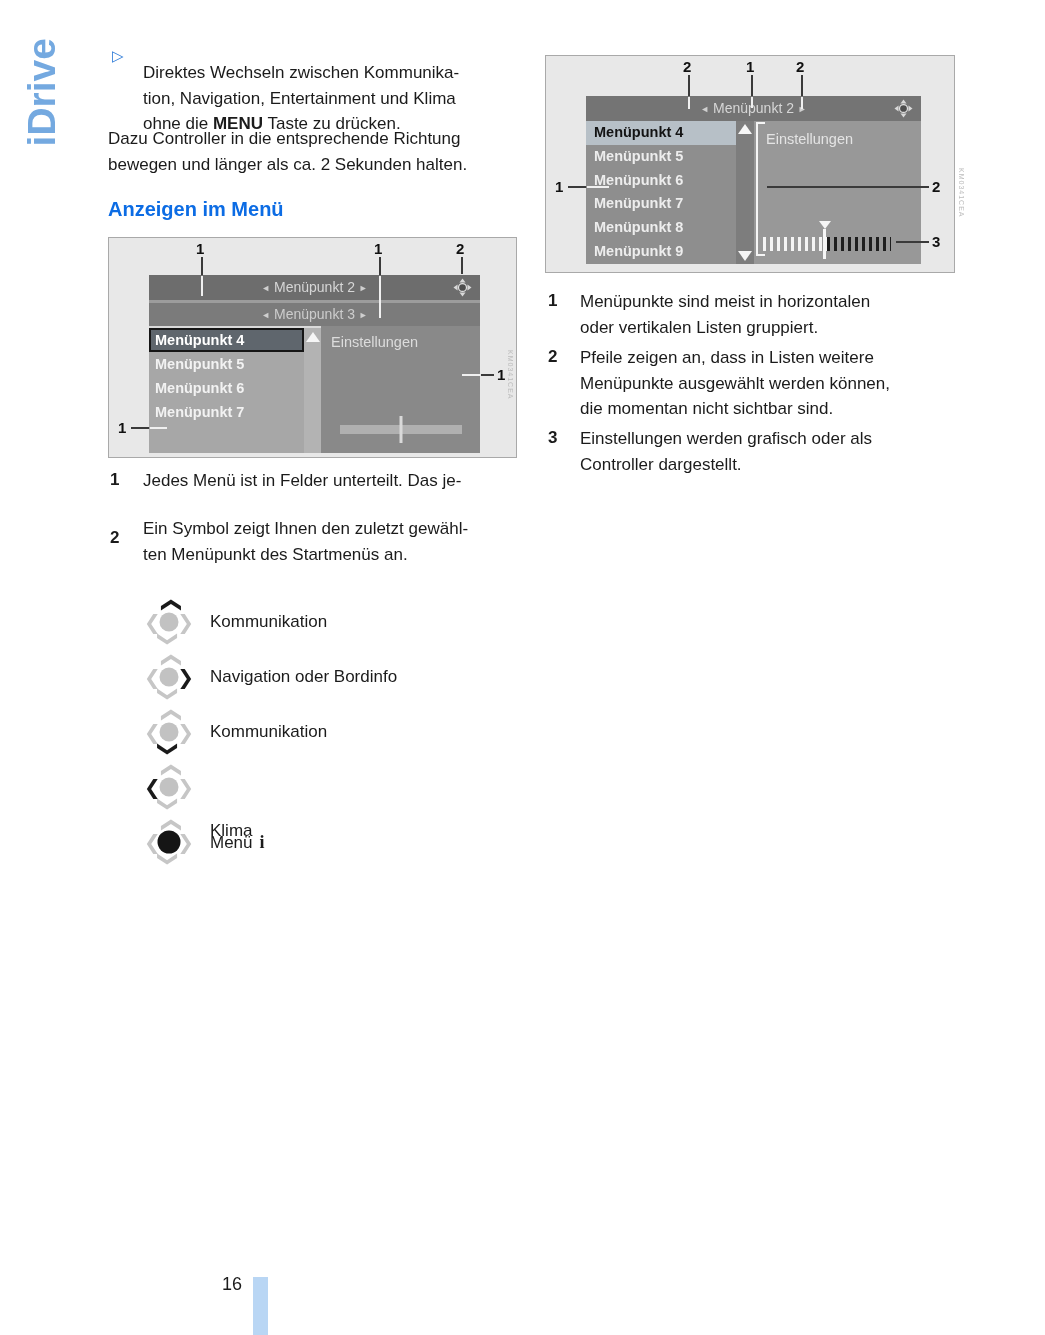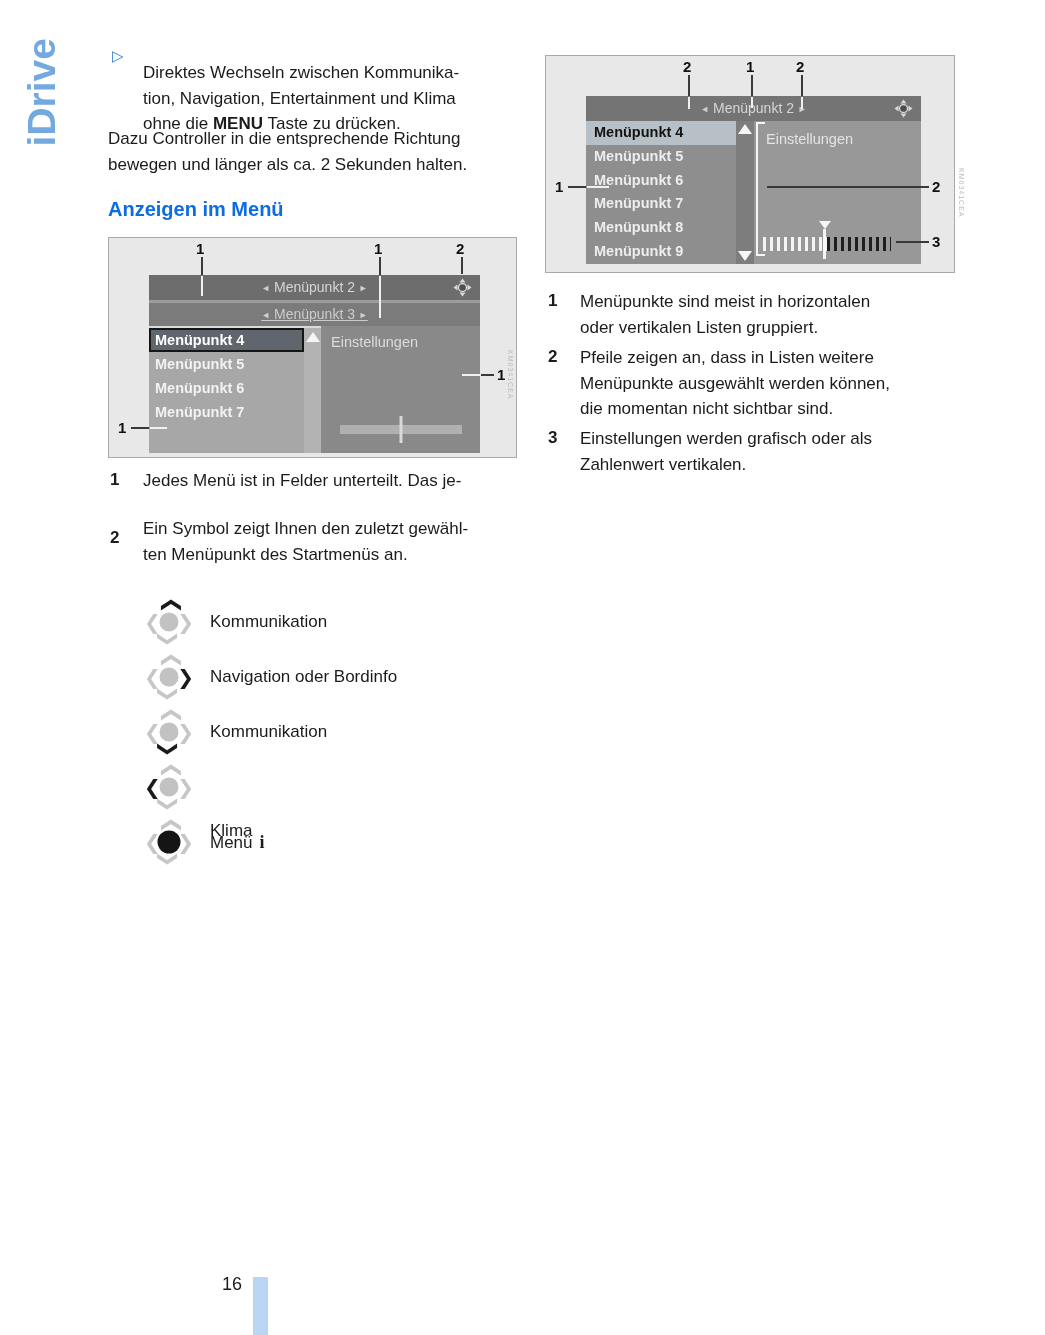--- a/index.html
+++ b/index.html
@@ -26,21 +26,21 @@
   #figure2 { left:545px; top:55px;  width:410px; height:218px; }
 
   .screen { position:absolute; background:#8a8a8a; }
   #fig1-screen { left:40px; top:37px; width:331px; height:178px; }
   #fig2-screen { left:40px; top:40px; width:335px; height:168px; }
 
   .mbar { position:relative; text-align:center; color:#d6d6d6; font-size:14px; }
   .mbar .arr { font-size:9px; position:relative; top:-1px; color:#cfcfcf; }
   #fig1-bar1 { height:25px; line-height:25px; background:#6d6d6d; }
   .bar-sep   { height:3px; background:#9c9c9c; }
-  #fig1-bar2 { height:23px; line-height:23px; background:#7b7b7b; color:#cccccc;text-decoration:underline; }
+  #fig1-bar2 { height:23px; line-height:23px; background:#7b7b7b; color:#cccccc; }
   #fig2-bar1 { height:25px; line-height:25px; background:#747474; }
 
   .ctrl-sm { position:absolute; right:8px; top:3px; width:19px; height:19px; }
 
   .fig1-body { position:absolute; left:0; top:51px; right:0; bottom:0; display:flex; }
   .fig1-leftwrap { display:flex; border-top:2px solid #dadada; }
   .panel-list1 { width:155px; background:#a7a7a7; }
   .scrollstrip1 { width:17px; background:#b3b3b3; position:relative; }
   .panel-right1 { flex:1; background:#898989; position:relative; color:#dcdcdc; font-size:14.5px; padding:8px 0 0 10px; }
 
@@ -314,17 +314,17 @@
 </div>
 <div class="abs num" style="left:548px; top:347px;">2</div>
 <div class="abs lines" style="left:580px; top:345px;">
   <div>Pfeile zeigen an, dass in Listen weitere</div>
   <div>Menüpunkte ausgewählt werden können,</div>
   <div>die momentan nicht sichtbar sind.</div>
 </div>
 <div class="abs num" style="left:548px; top:428px;">3</div>
 <div class="abs lines" style="left:580px; top:426px;">
   <div>Einstellungen werden grafisch oder als</div>
-  <div>Zahlenwert vertikalen.</div>
+  <div>Controller dargestellt.</div>
 </div>
 
 <div class="abs page-num">16</div>
 <div class="abs footer-bar"></div>
 
 </body></html>

